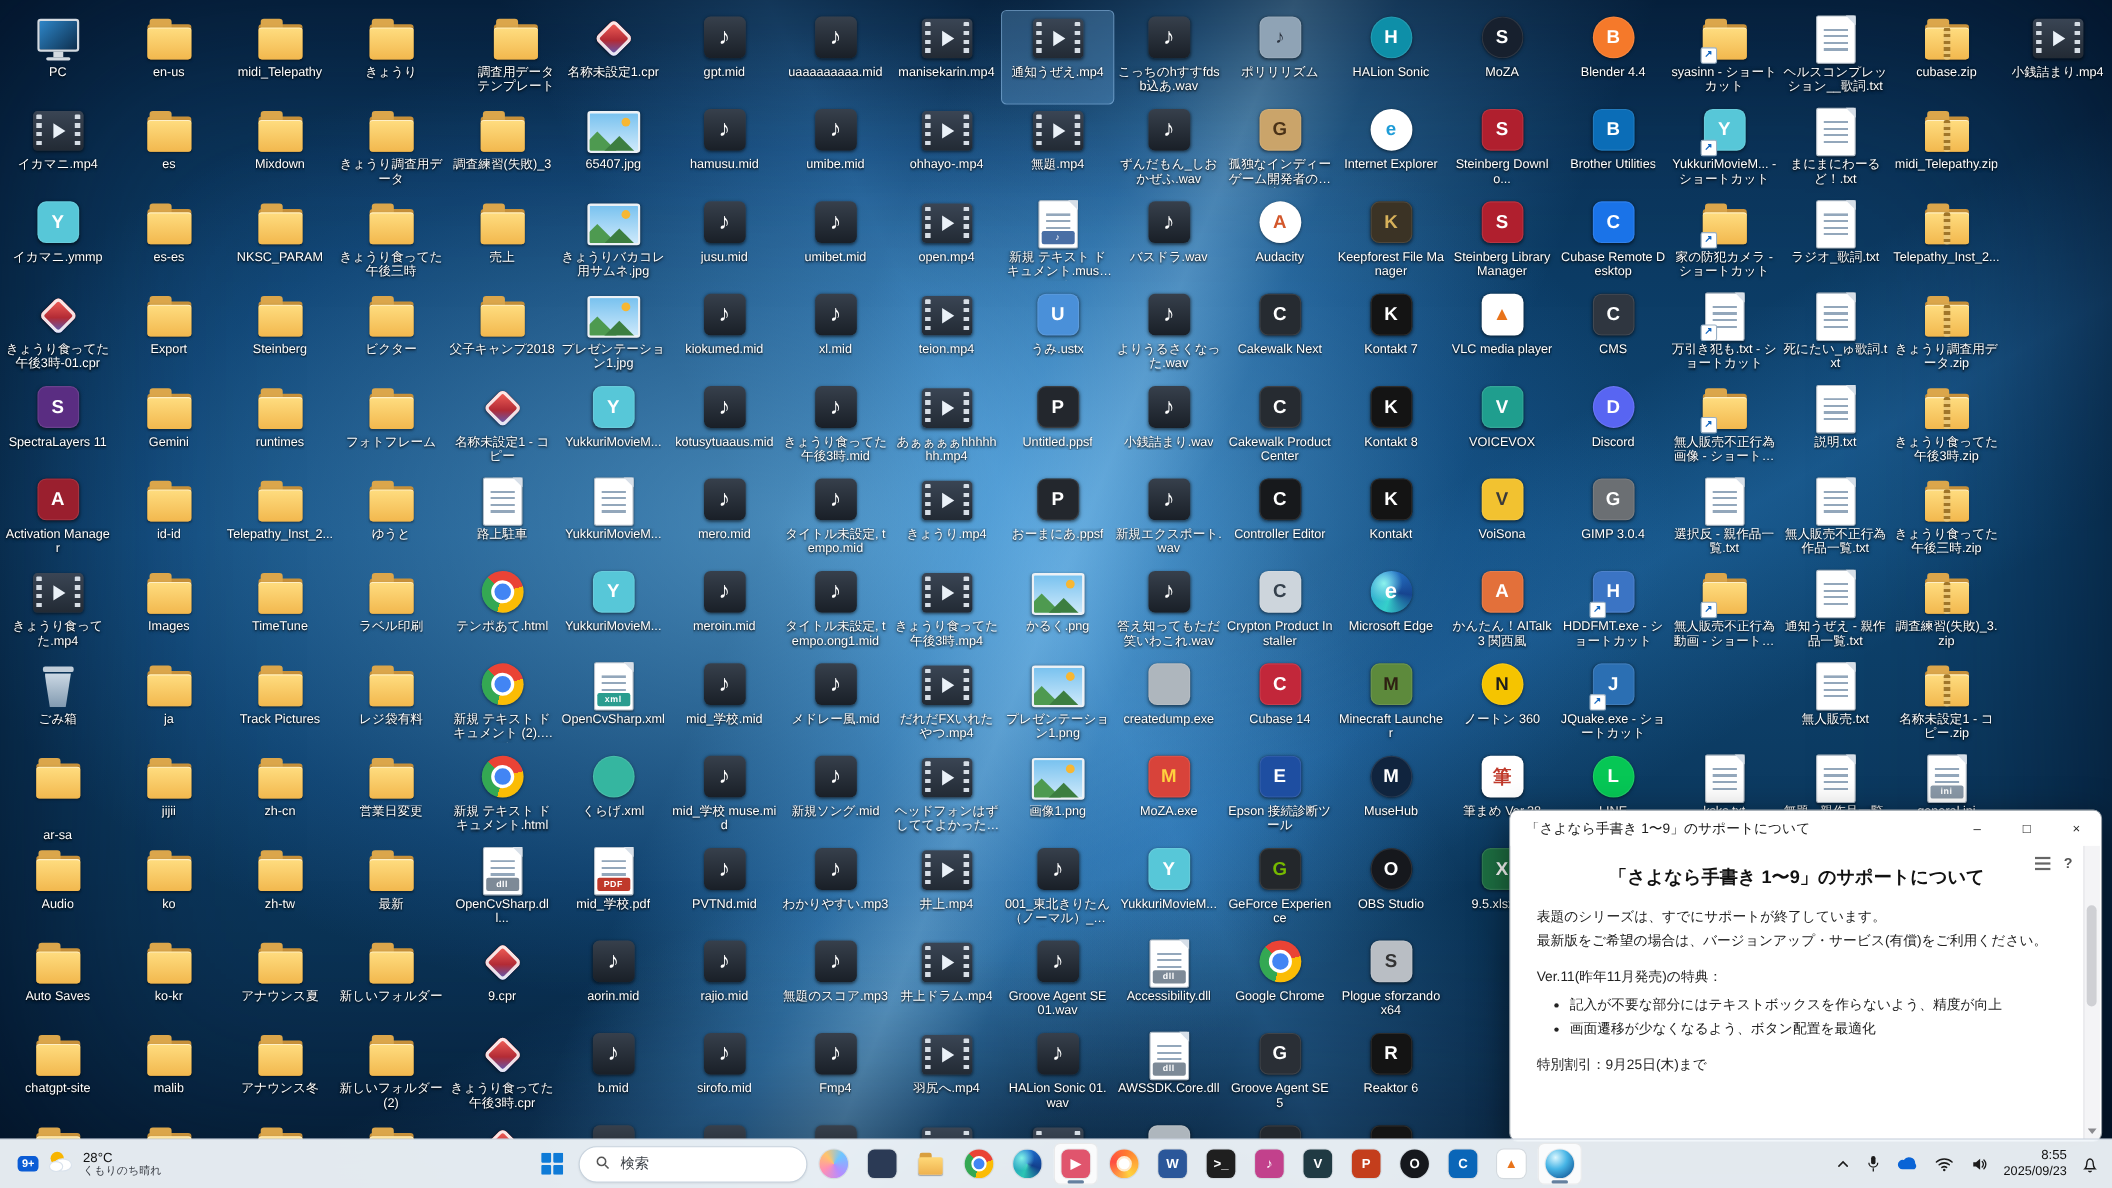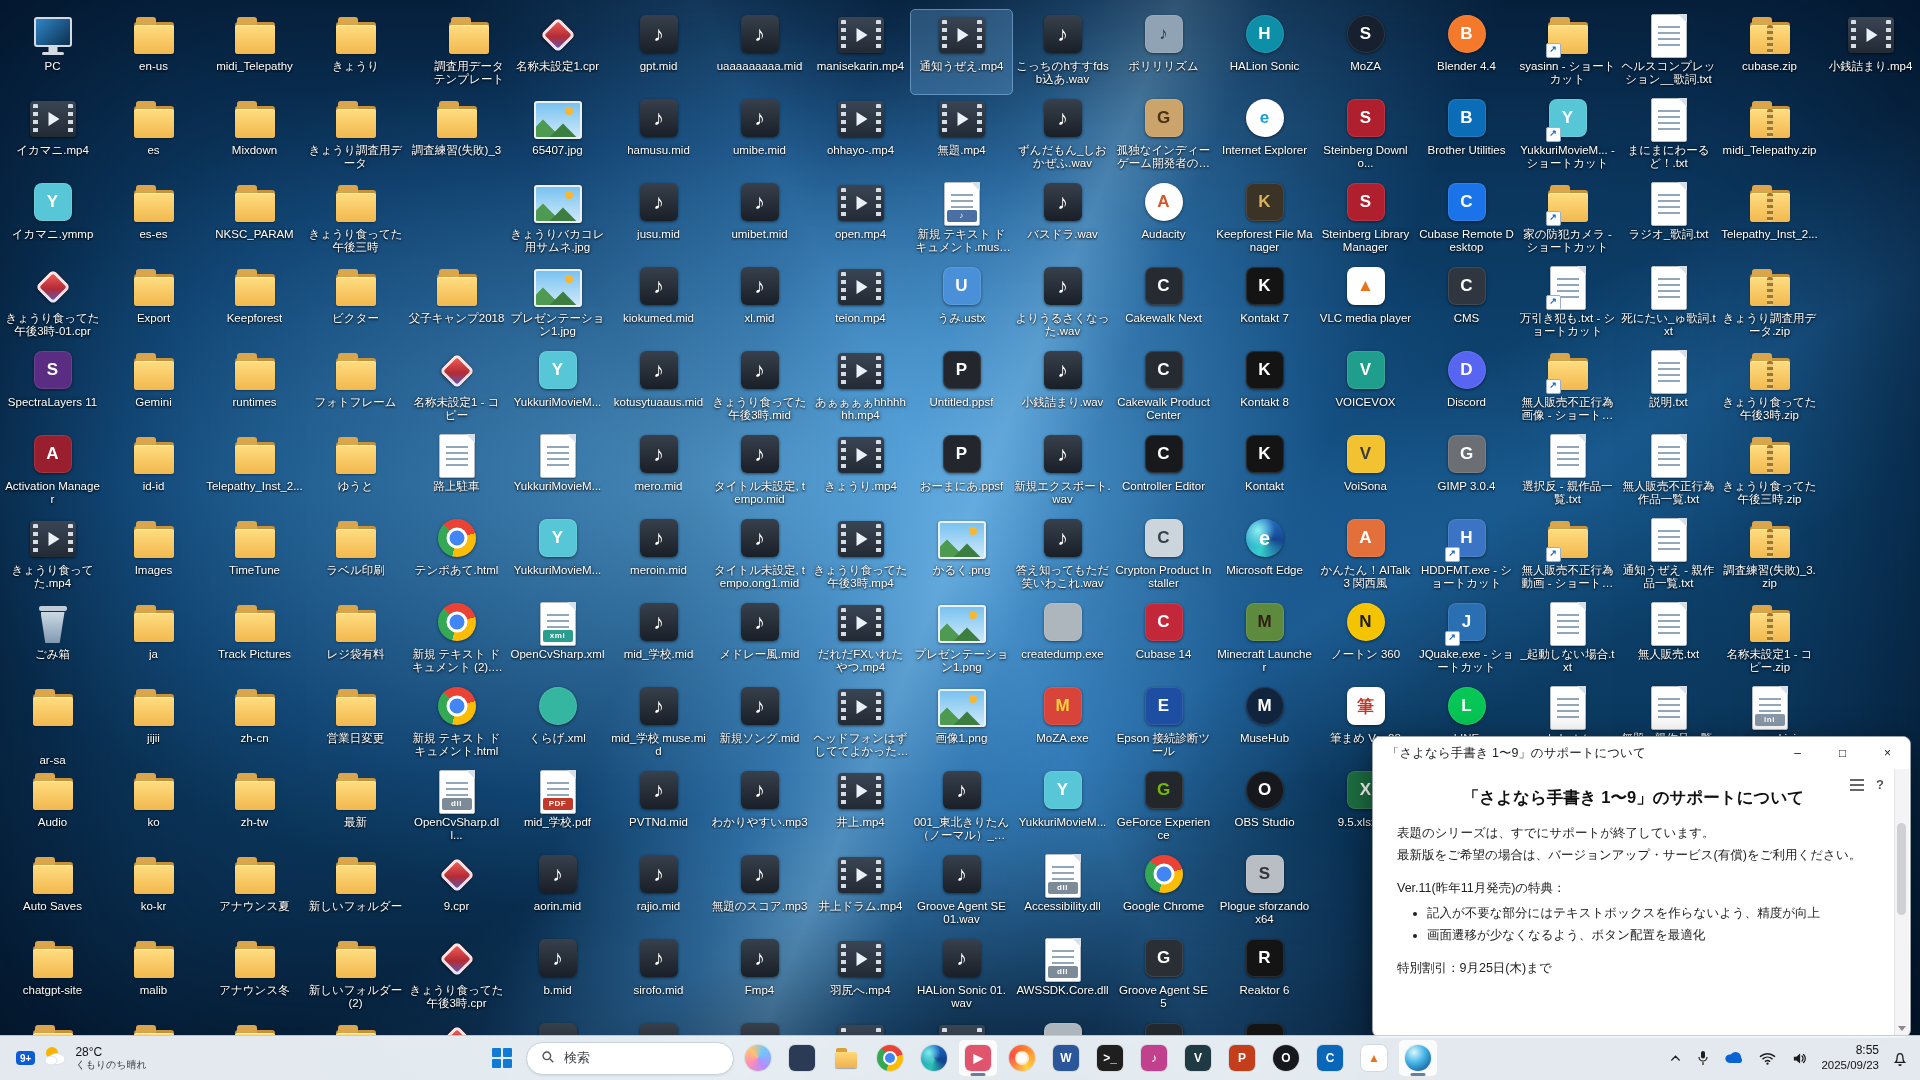--- a/index.html
+++ b/index.html
@@ -446,21 +446,21 @@
             <span class="lbl">NKSC_PARAM</span>
           </div>
           <div class="cell" style="grid-area: 4 / 3;">
             <span class="icw">
               <span class="ic ic-folder">
                 <i class="fback"></i>
                 <i class="ftab"></i>
                 <i class="ffront"></i>
               </span>
             </span>
-            <span class="lbl">Keepforest</span>
+            <span class="lbl">Steinberg</span>
           </div>
           <div class="cell" style="grid-area: 5 / 3;">
             <span class="icw">
               <span class="ic ic-folder">
                 <i class="fback"></i>
                 <i class="ftab"></i>
                 <i class="ffront"></i>
               </span>
             </span>
             <span class="lbl">runtimes</span>
@@ -685,20 +685,30 @@
           </div>
           <div class="cell" style="grid-area: 2 / 5;">
             <span class="icw">
               <span class="ic ic-folder">
                 <i class="fback"></i>
                 <i class="ftab"></i>
                 <i class="ffront"></i>
               </span>
             </span>
             <span class="lbl">調査練習(失敗)_3</span>
+          </div>
+          <div class="cell" style="grid-area: 3 / 5;">
+            <span class="icw">
+              <span class="ic ic-folder">
+                <i class="fback"></i>
+                <i class="ftab"></i>
+                <i class="ffront"></i>
+              </span>
+            </span>
+            <span class="lbl">売上</span>
           </div>
           <div class="cell" style="grid-area: 4 / 5;">
             <span class="icw">
               <span class="ic ic-folder">
                 <i class="fback"></i>
                 <i class="ftab"></i>
                 <i class="ffront"></i>
               </span>
             </span>
             <span class="lbl">父子キャンプ2018</span>
@@ -1710,31 +1720,20 @@
           <div class="cell" style="grid-area: 7 / 16;">
             <span class="icw">
               <span class="ic ic-folder">
                 <i class="fback"></i>
                 <i class="ftab"></i>
                 <i class="ffront"></i>
               </span>
               <i class="sc">↗</i>
             </span>
             <span class="lbl">無人販売不正行為 動画 - ショートカット</span>
-          </div>
-          <div class="cell" style="grid-area: 8 / 16;">
-            <span class="icw">
-              <span class="ic ic-pagew">
-                <span class="ic-page">
-                  <i class="fold"></i>
-                  <i class="plines"></i>
-                </span>
-              </span>
-            </span>
-            <span class="lbl">_起動しない場合.txt</span>
           </div>
           <div class="cell" style="grid-area: 9 / 16;">
             <span class="icw">
               <span class="ic ic-pagew">
                 <span class="ic-page">
                   <i class="fold"></i>
                   <i class="plines"></i>
                 </span>
               </span>
             </span>

